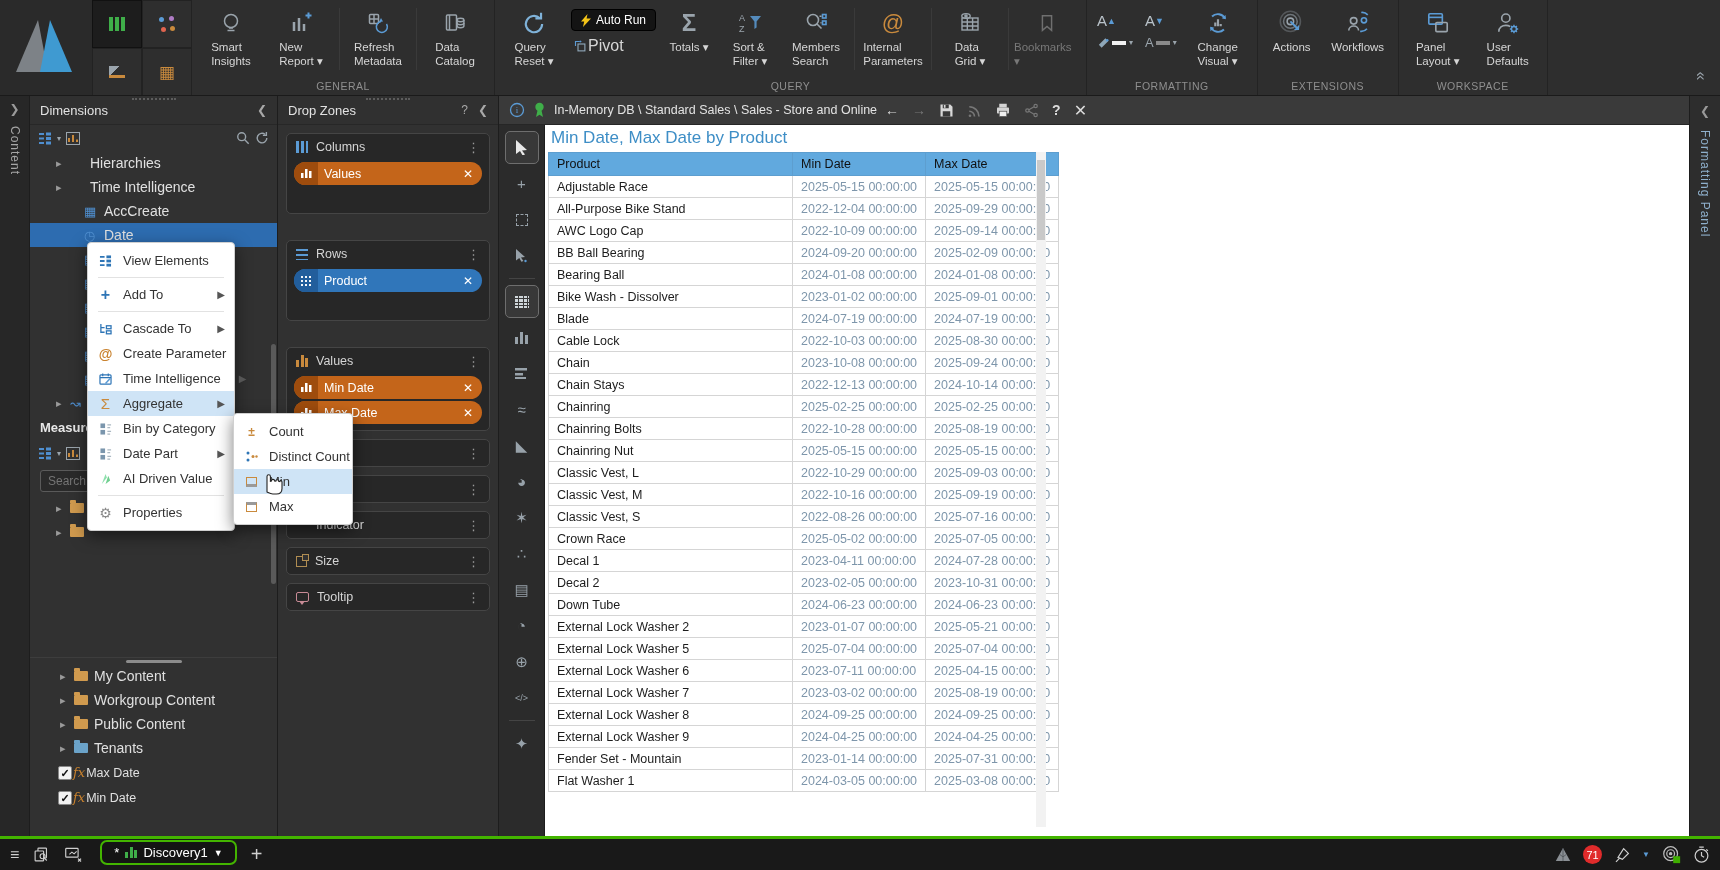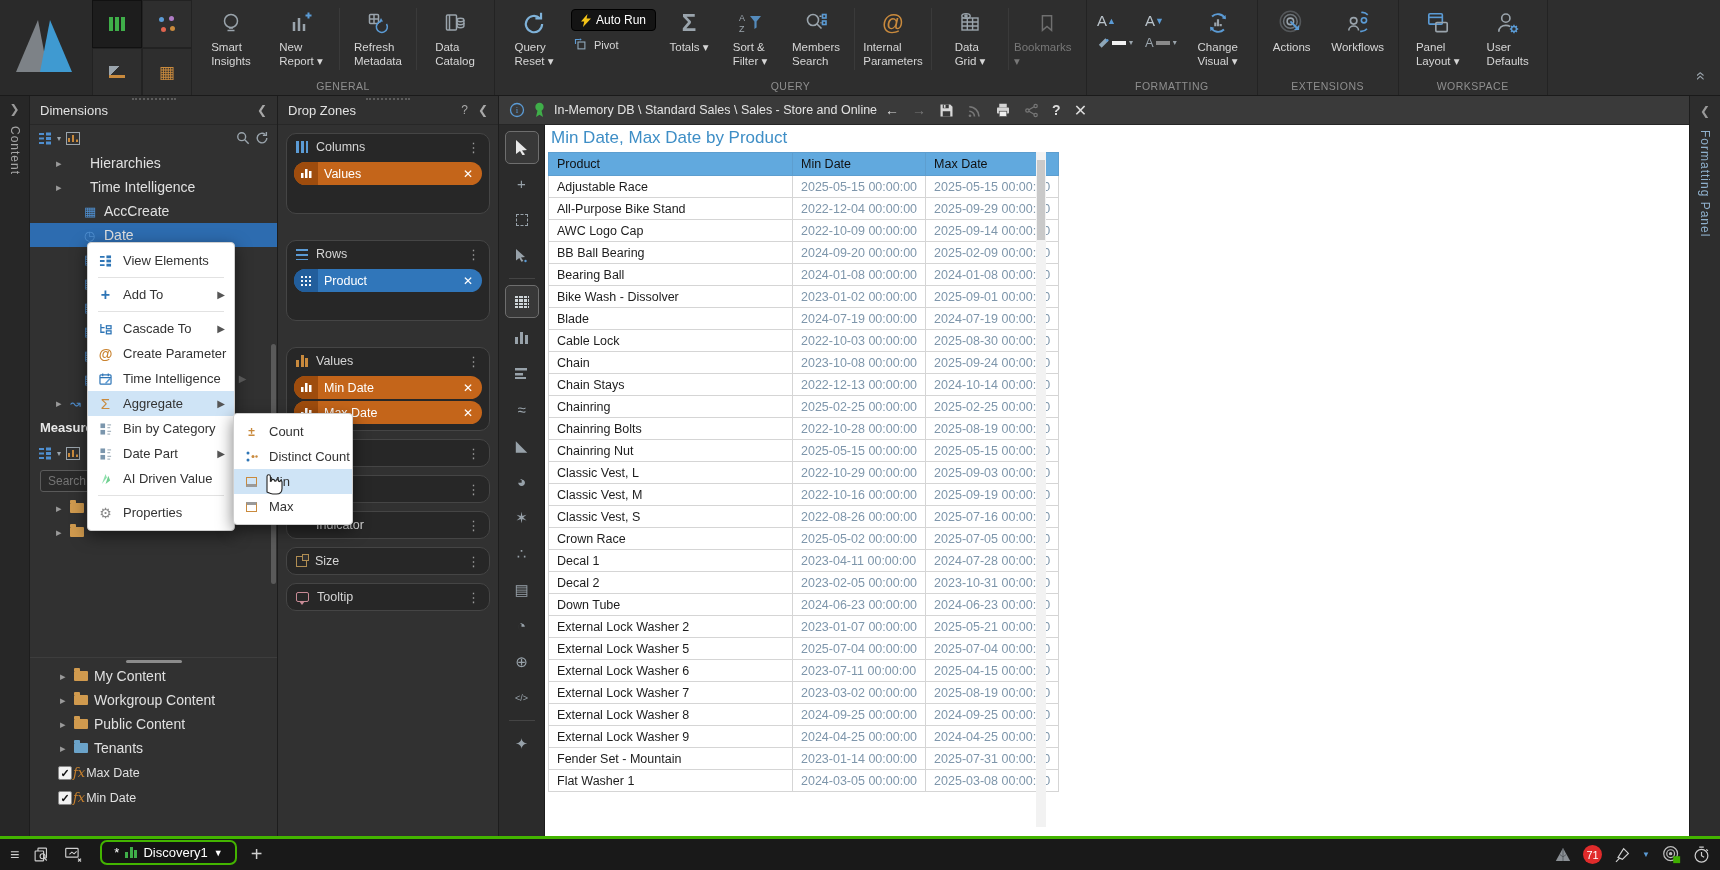--- a/index.html
+++ b/index.html
@@ -24,21 +24,21 @@
   .rgroup { display:flex; flex-direction:column; border-right:1px solid #232323; padding:4px 6px 0 6px; }
   .rbuttons { flex:1; display:flex; align-items:flex-start; gap:4px; }
   .rglabel { text-align:center; color:#8f8f8f; font-size:10.5px; padding:2px 0 3px; letter-spacing:.5px; }
   .rbtn { width:66px; display:flex; flex-direction:column; align-items:center; gap:3px; padding-top:4px; cursor:pointer; }
   .rbtn .ric { height:30px; display:flex; align-items:center; justify-content:center; }
   .rlabel { white-space:pre-line; text-align:left; color:#d6d6d6; font-size:11.5px; line-height:1.2; }
   .rbtn.dim .rlabel { color:#787878; }
   .bsep { width:1px; background:#3a3a3a; height:62px; margin:4px 1px 0; flex:none; }
   .qr-stack { display:flex; flex-direction:column; gap:6px; padding-top:5px; width:86px; }
   .autorun { display:flex; align-items:center; gap:5px; background:#141414; border:1px solid #000; border-radius:4px; padding:3px 9px; color:#fff; font-size:12px; width:fit-content; cursor:pointer; }
-  .pivotbtn { display:flex; align-items:center; gap:6px; color:#d6d6d6; font-size:11px; cursor:pointer; padding-left:2px; }
+  .pivotbtn { display:flex; align-items:center; color:#d6d6d6; font-size:16px; cursor:pointer; padding-left:2px; }
   .sigma { font-size:24px; color:#9aa4ac; font-weight:bold; line-height:1; }
   .at-orange { font-size:22px; color:#c98a3d; line-height:1; }
   .fmt-grid { display:grid; grid-template-columns:auto auto; gap:6px 12px; padding:8px 4px 0; }
   .fmt-cell { display:flex; align-items:center; color:#b9c2c9; font-size:15px; cursor:pointer; }
   .fmt-cell sup { font-size:9px; }
   .hl-bar { display:inline-block; width:14px; height:4px; background:#f2f2f2; margin-left:2px; }
   .fc-bar { display:inline-block; width:14px; height:4px; background:#8a8a8a; margin-left:2px; }
   .mini-caret { font-size:8px; color:#9aa4ac; margin-left:3px; }
   .ribbon-fill { flex:1; position:relative; }
   .ribbon-collapse { position:absolute; right:14px; bottom:10px; color:#9aa4ac; font-size:16px; display:inline-block; transform:rotate(90deg); cursor:pointer; }
@@ -87,21 +87,21 @@
   .splitter::after { content:""; position:absolute; left:50%; top:2px; width:56px; margin-left:-28px; height:3px; background:#8c8c8c; border-radius:2px; }
   .crow { height:25px; display:flex; align-items:center; padding-left:28px; gap:1px; flex:none; cursor:pointer; }
   .cbx { width:14px; height:14px; background:#f2f2f2; border:1px solid #888; border-radius:2px; color:#111; font-size:11px; line-height:13px; text-align:center; flex:none; }
   .cbx::after { content:"✓"; font-weight:bold; }
   .fx { font-family:"DejaVu Serif", serif; font-style:italic; color:#c9822e; font-size:13px; }
   .clabel { color:#e0e0e0; }
   .dims-scroll { position:absolute; right:1px; top:248px; width:5px; height:240px; background:#5a5a5a; border-radius:3px; }
 
   
   .dzbody { padding:8px 8px 0; display:flex; flex-direction:column; overflow:hidden; }
-  .card { background:#272727; border:1px solid #454545; border-radius:10px; margin-bottom:8px; flex:none; padding-bottom:4px; }
+  .card { background:#272727; border:1px solid #454545; border-radius:5px; margin-bottom:8px; flex:none; padding-bottom:4px; }
   .card.small { padding-bottom:0; }
   .chead { height:26px; display:flex; align-items:center; padding:0 9px; gap:8px; color:#d5d5d5; }
   .chead .sp { flex:1; }
   .kebab { color:#9a9a9a; cursor:pointer; font-size:13px; letter-spacing:0; }
   .zic-cols { width:12px; height:12px; background:repeating-linear-gradient(90deg,#5b9bd5 0 2.5px,transparent 2.5px 5px); }
   .zic-rows { width:12px; height:11px; background:repeating-linear-gradient(#5b9bd5 0 2.5px,transparent 2.5px 5px); }
   .zic-vals { width:12px; height:12px; background:linear-gradient(#c98a3d 0 0) 0 100%/3px 7px no-repeat, linear-gradient(#c98a3d 0 0) 4.5px 100%/3px 12px no-repeat, linear-gradient(#c98a3d 0 0) 9px 100%/3px 9px no-repeat; }
   .zic-size { width:11px; height:11px; border:1.5px solid #b08d52; position:relative; }
   .zic-size::after { content:""; position:absolute; right:-3px; top:-3px; width:5px; height:5px; background:#313131; border:1.5px solid #b08d52; }
   .zic-tip { width:13px; height:10px; border:1.5px solid #c88b96; border-radius:2px; position:relative; }

